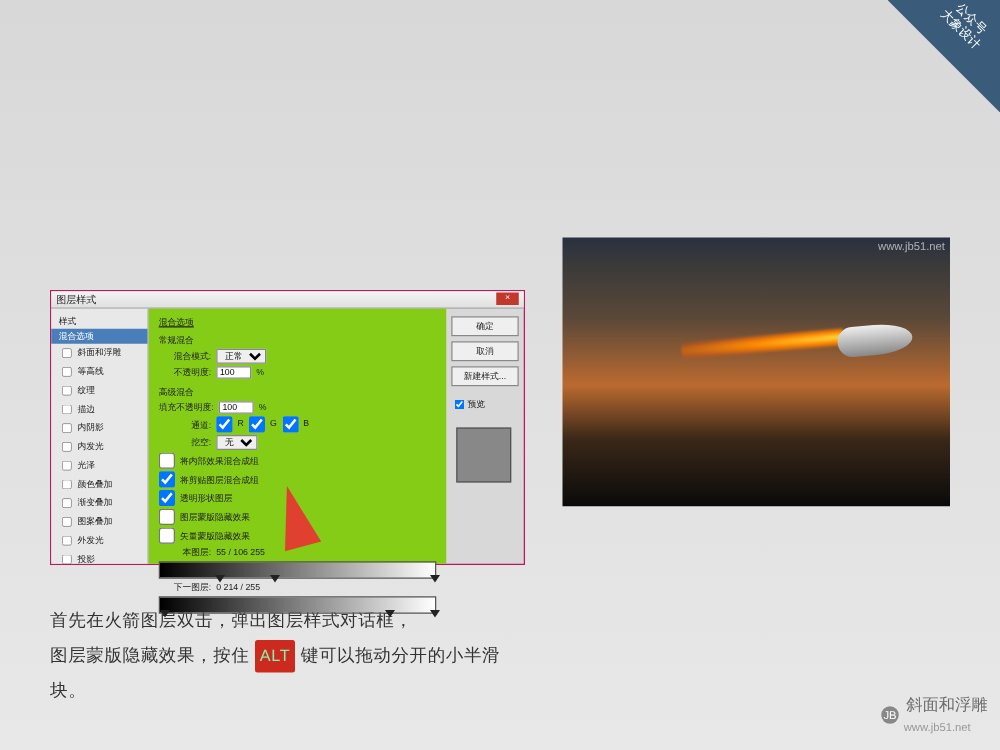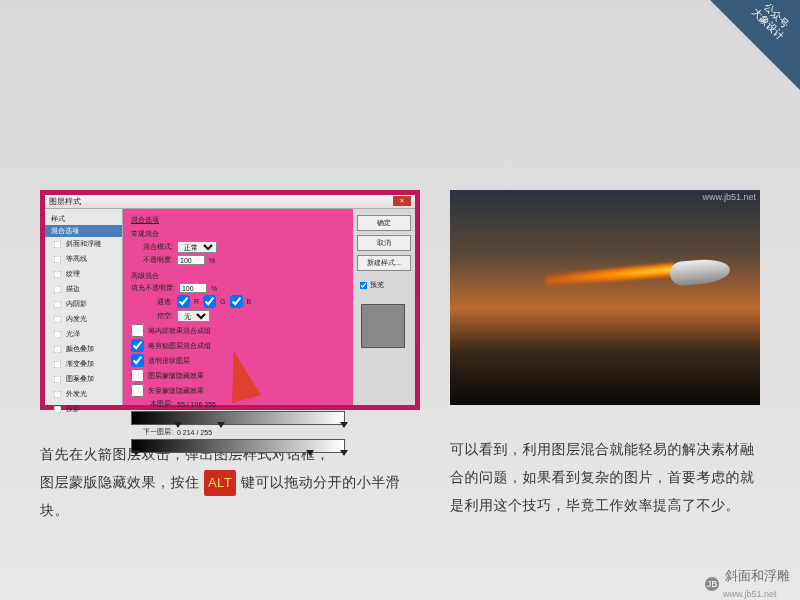--- a/index.html
+++ b/index.html
@@ -19,45 +19,46 @@
     position: absolute; top: 8px; right: 8px;
     transform: rotate(45deg);
     color: #fff; font-size: 10px; text-align: center;
     line-height: 1.2;
   }
   .content { display: flex; gap: 30px; padding: 190px 40px 0 40px; }
   .col { flex: 1; }
   .dialog {
     width: 380px; height: 220px;
     background: #d8d8d8;
-    border: 5px solid #be185d;
+    border: 1px solid #be185d;
     position: relative;
     font-size: 7px;
     color: #222;
+    margin-top: 42px;
   }
   .dialog-title {
     background: linear-gradient(#f4f4f4,#e0e0e0);
     height: 14px; border-bottom: 1px solid #aaa;
     padding: 1px 4px; font-size: 8px;
     display: flex; justify-content: space-between;
   }
   .dialog-close {
     background: #c0392b; color: #fff; width: 18px; height: 10px;
     text-align: center; font-size: 7px; line-height: 10px;
   }
   .dialog-body { display: flex; height: calc(100% - 14px); }
   .dialog-sidebar {
     width: 78px; background: #e8e8e8;
     border-right: 1px solid #aaa;
     padding: 4px 0;
   }
   .sb-item { padding: 1px 6px; white-space: nowrap; }
   .sb-item.sel { background: #4a7ebb; color: #fff; }
   .sb-item input { margin-right: 2px; transform: scale(0.6); vertical-align: middle; }
-  .dialog-main { flex: 1; padding: 6px 8px; background: #ec4899; }
+  .dialog-main { flex: 1; padding: 6px 8px; background: #84cc16; }
   .dialog-right {
     width: 62px; padding: 6px 4px;
     display: flex; flex-direction: column; gap: 4px;
   }
   .dlg-btn {
     background: #efefef; border: 1px solid #888;
     font-size: 7px; padding: 2px 0; text-align: center;
   }
   .dlg-chk { font-size: 7px; margin-top: 4px; }
   .dlg-chk input { transform: scale(0.6); vertical-align: middle; }
@@ -120,25 +121,25 @@
   }
   .watermark {
     position: absolute; top: 2px; right: 4px;
     color: rgba(255,255,255,0.6); font-size: 9px;
   }
   .caption {
     margin-top: 30px; font-size: 14px; color: #333;
     line-height: 2; letter-spacing: 0.5px;
   }
   .alt-key {
-    display: inline-block; background: #cc2a1e; color: #fde047;
+    display: inline-block; background: #cc2a1e; color: #86efac;
     padding: 0 4px; border-radius: 2px; font-size: 13px;
   }
   .footer {
-    position: absolute; bottom: 0; right: 10px;
+    position: absolute; bottom: 12px; right: 10px;
     color: #6a6a6a; font-size: 13px; display: flex;
     align-items: center; gap: 6px;
   }
   .footer-logo {
     width: 14px; height: 14px; border-radius: 50%;
     background: #888; color: #fff; font-size: 9px;
     text-align: center; line-height: 14px;
   }
   .footer-sub { font-size: 9px; color: #999; margin-left: -2px; }
 </style>
@@ -261,21 +262,20 @@
       <span>图层蒙版隐藏效果，按住 </span><span class="alt-key">ALT</span><span> 键可以拖动分开的小半滑块。</span>
     </div>
   </div>
 
   <div class="col">
     <div class="photo">
       <div class="watermark">www.jb51.net</div>
       <div class="flame"></div>
       <div class="rocket"></div>
     </div>
-    <div class="caption">可以看到，利用图层混合就能轻易的解决素材融合的问题，如果看到复杂的图片，首要考虑的就是利用这个技巧，毕竟工作效率提高了不少。</div>
   </div>
 </div>
 
 <div class="footer">
   <span class="footer-logo">JB</span>
   <span>
     <span>斜面和浮雕</span><br>
     <span class="footer-sub">www.jb51.net</span>
   </span>
 </div>

